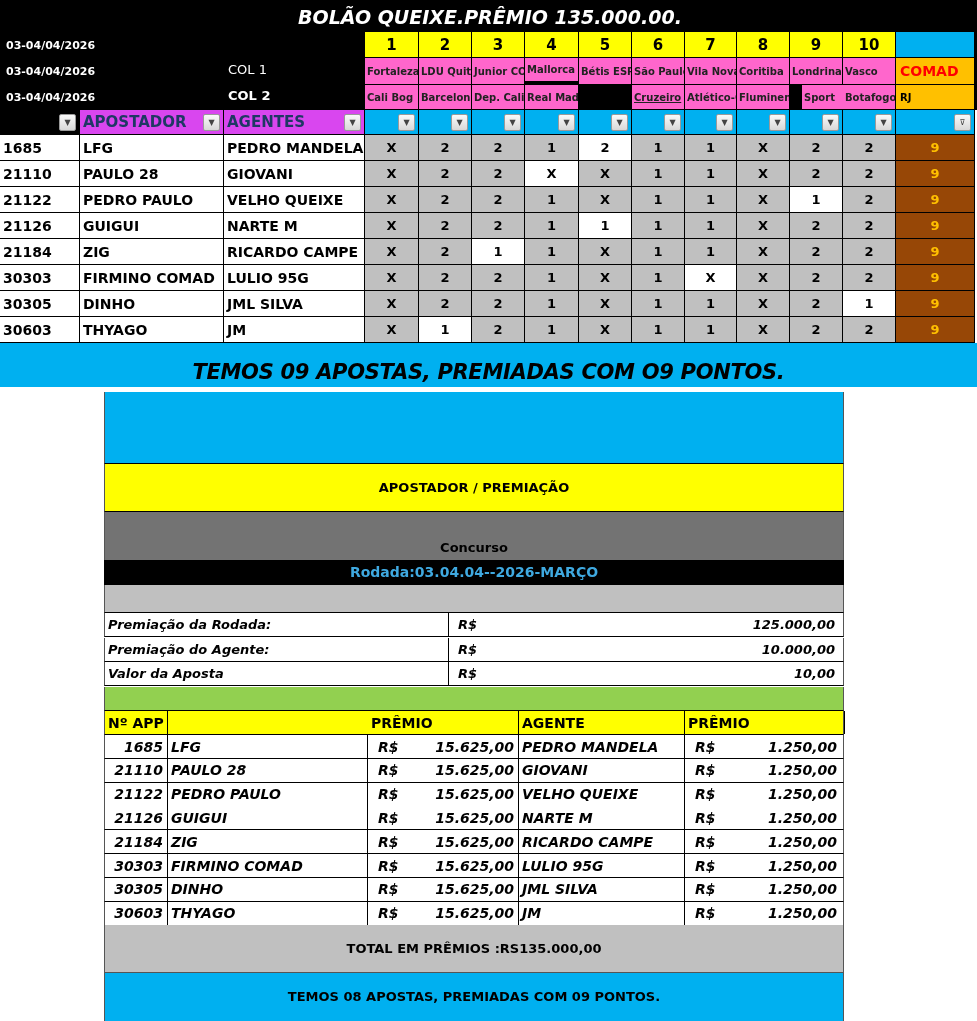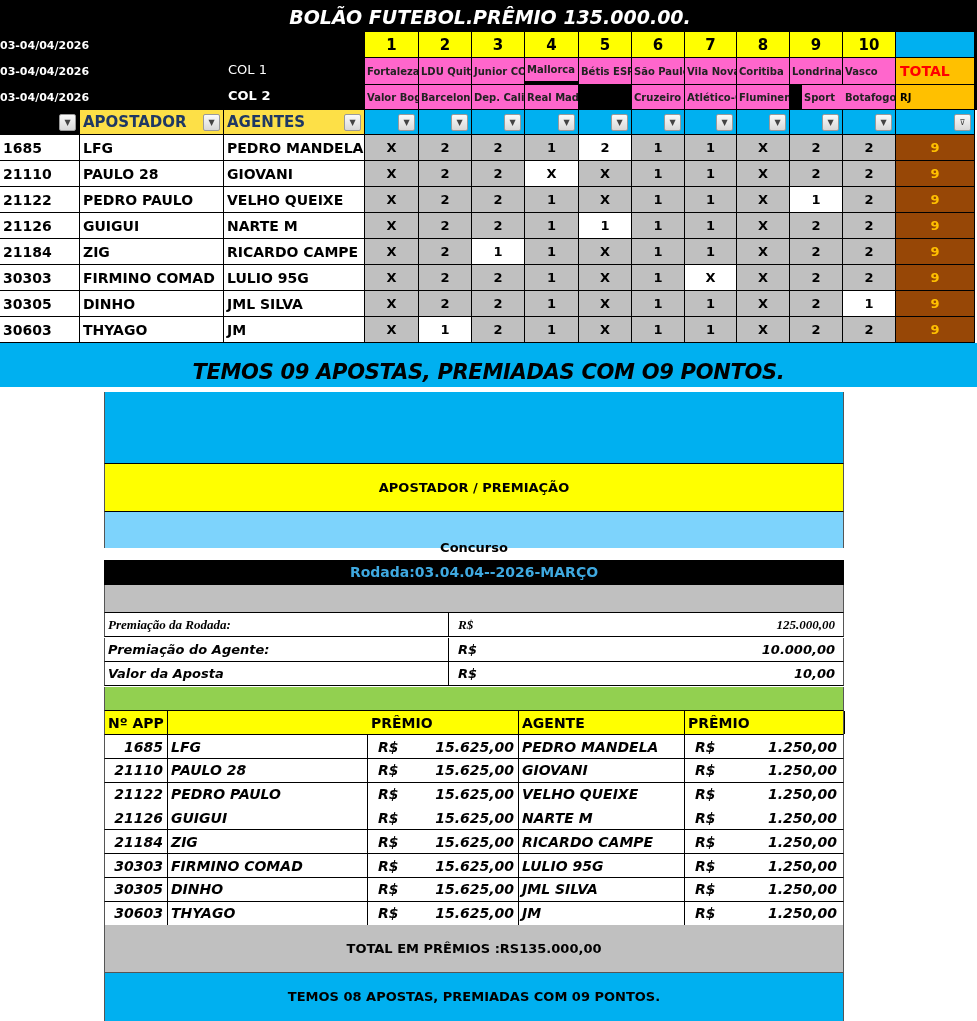--- a/index.html
+++ b/index.html
@@ -1,56 +1,56 @@
 <!DOCTYPE html>
 <html><head>
 <meta charset="utf-8">
 <style>
   * { box-sizing: border-box; margin: 0; padding: 0; }
   body { width: 977px; height: 1021px; background: #ffffff; font-family: "DejaVu Sans", sans-serif; position: relative; overflow: hidden; }
   .abs { position: absolute; }
   
   #top { left: 0; top: 0; width: 977px; height: 110px; background: #000; }
   #title { left: 180px; top: 3px; width: 620px; height: 28px; color: #fff; font-style: italic; font-weight: bold; font-size: 19px; text-align: center; line-height: 28px; }
-  .date { left: 0; color: #fff; font-weight: bold; font-size: 11px; line-height: 26px; height: 26px; }
+  .date { left: 6px; color: #fff; font-weight: bold; font-size: 11px; line-height: 26px; height: 26px; }
   .col-lbl { left: 228px; color: #fff; font-size: 13px; height: 26px; line-height: 26px; }
   .cell { position: absolute; display: flex; align-items: center; justify-content: center; overflow: hidden; white-space: nowrap; border-right: 1px solid #000; border-bottom: 1px solid #000; }
   .num { background: #ffff00; font-weight: bold; font-size: 15px; color: #000; }
   .team { background: #ff66cc; font-size: 10px; font-weight: bold; color: #222; justify-content: flex-start; padding-left: 2px; }
   .filt { background: #00b0f0; justify-content: flex-end; padding-right: 3px; }
   .fbtn { width: 17px; height: 17px; background: linear-gradient(#fafafa, #d8d8d8); border: 1px solid #9a9a9a; border-radius: 2px; display: flex; align-items: center; justify-content: center; font-size: 8px; color: #444; cursor: pointer; }
-  .hdrtxt { background: #fde047; color: #1f3864; font-weight: bold; font-size: 15px; justify-content: space-between; padding: 0 3px; }
+  .hdrtxt { background: #d946ef; color: #1f3864; font-weight: bold; font-size: 15px; justify-content: space-between; padding: 0 3px; }
   .conf { background: #ffc000; justify-content: flex-start; padding-left: 4px; font-weight: bold; }
   .dcell { font-size: 14px; font-weight: bold; color: #000; background: #fff; justify-content: flex-start; padding-left: 3px; }
   .pick { background: #c0c0c0; font-size: 13px; font-weight: bold; color: #000; }
   .pick.hit-miss { background: #ffffff; }
   .score { background: #974706; color: #ffc000; font-weight: bold; font-size: 13px; }
   #banner1 { left: 0; top: 343px; width: 977px; height: 44px; background: #00b0f0; color: #000; font-style: italic; font-weight: bold; font-size: 21px; text-align: center; line-height: 58px; letter-spacing: -0.3px; }
   .row { position: absolute; left: 104px; width: 740px; }
   .ctr { text-align: center; font-weight: bold; font-size: 13px; color: #000; }
   .info { background: #fff; border-bottom: 1px solid #000; height: 24px; font-size: 13px; font-weight: bold; font-style: italic; color: #000; }
   .info span { position: absolute; top: 4px; }
   .tcell { position: absolute; height: 100%; border-right: 1px solid #000; display: flex; align-items: center; white-space: nowrap; overflow: hidden; font-size: 14px; font-weight: bold; }
   .prow { height: 24px; background: #fff; border-bottom: 1px solid #000; font-style: italic; }
 </style>
 </head>
 <body>
 
 <div id="top" class="abs"></div>
-<div id="title" class="abs">BOLÃO FUTEBOL.PRÊMIO 135.000.00.</div>
+<div id="title" class="abs">BOLÃO QUEIXE.PRÊMIO 135.000.00.</div>
 <div class="abs date" style="top:33px">03-04/04/2026</div>
 <div class="abs date" style="top:59px">03-04/04/2026</div>
 <div class="abs date" style="top:85px">03-04/04/2026</div>
 <div class="abs col-lbl" style="top:57px">COL 1</div>
 <div class="abs col-lbl" style="top:83px;font-weight:bold">COL 2</div>
 
 <div id="grid">
     <div class="cell num" style="left: 365px; top: 32px; width: 54px; height: 26px;">1</div>
     <div class="cell team" style="left: 365px; top: 58px; width: 54px; height: 27px;">Fortaleza</div>
-    <div class="cell team" style="left: 365px; top: 85px; width: 54px; height: 25px;">Valor Bog</div>
+    <div class="cell team" style="left: 365px; top: 85px; width: 54px; height: 25px;">Cali Bog</div>
     <div class="cell filt" style="left: 365px; top: 110px; width: 54px; height: 25px;">
       <span class="fbtn">▼</span>
     </div>
     <div class="cell num" style="left: 419px; top: 32px; width: 53px; height: 26px;">2</div>
     <div class="cell team" style="left: 419px; top: 58px; width: 53px; height: 27px;">LDU Quit</div>
     <div class="cell team" style="left: 419px; top: 85px; width: 53px; height: 25px;">Barcelona</div>
     <div class="cell filt" style="left: 419px; top: 110px; width: 53px; height: 25px;">
       <span class="fbtn">▼</span>
     </div>
     <div class="cell num" style="left: 472px; top: 32px; width: 53px; height: 26px;">3</div>
@@ -66,21 +66,21 @@
       <span class="fbtn">▼</span>
     </div>
     <div class="cell num" style="left: 579px; top: 32px; width: 53px; height: 26px;">5</div>
     <div class="cell team" style="left: 579px; top: 58px; width: 53px; height: 27px;">Bétis ESP</div>
     <div class="cell team" style="left: 579px; top: 85px; width: 53px; height: 25px; margin-top: 44px;">Espanyol</div>
     <div class="cell filt" style="left: 579px; top: 110px; width: 53px; height: 25px;">
       <span class="fbtn">▼</span>
     </div>
     <div class="cell num" style="left: 632px; top: 32px; width: 53px; height: 26px;">6</div>
     <div class="cell team" style="left: 632px; top: 58px; width: 53px; height: 27px;">São Paulo</div>
-    <div class="cell team" style="left: 632px; top: 85px; width: 53px; height: 25px;">Cruzeiro</div>
+    <div class="cell team" style="left: 632px; top: 85px; width: 53px; height: 25px; text-decoration: underline;">Cruzeiro</div>
     <div class="cell filt" style="left: 632px; top: 110px; width: 53px; height: 25px;">
       <span class="fbtn">▼</span>
     </div>
     <div class="cell num" style="left: 685px; top: 32px; width: 52px; height: 26px;">7</div>
     <div class="cell team" style="left: 685px; top: 58px; width: 52px; height: 27px;">Vila Nova</div>
     <div class="cell team" style="left: 685px; top: 85px; width: 52px; height: 25px;">Atlético-G</div>
     <div class="cell filt" style="left: 685px; top: 110px; width: 52px; height: 25px;">
       <span class="fbtn">▼</span>
     </div>
     <div class="cell num" style="left: 737px; top: 32px; width: 53px; height: 26px;">8</div>
@@ -95,21 +95,21 @@
     <div class="cell filt" style="left: 790px; top: 110px; width: 53px; height: 25px;">
       <span class="fbtn">▼</span>
     </div>
     <div class="cell num" style="left: 843px; top: 32px; width: 53px; height: 26px;">10</div>
     <div class="cell team" style="left: 843px; top: 58px; width: 53px; height: 27px;">Vasco</div>
     <div class="cell team" style="left: 843px; top: 85px; width: 53px; height: 25px;">Botafogo</div>
     <div class="cell filt" style="left: 843px; top: 110px; width: 53px; height: 25px;">
       <span class="fbtn">▼</span>
     </div>
     <div class="cell filt" style="left: 896px; top: 32px; width: 79px; height: 26px;"></div>
-    <div class="cell conf" style="left: 896px; top: 58px; width: 79px; height: 27px; color: rgb(255, 0, 0); font-size: 14px;">TOTAL</div>
+    <div class="cell conf" style="left: 896px; top: 58px; width: 79px; height: 27px; color: rgb(255, 0, 0); font-size: 14px;">COMAD</div>
     <div class="cell conf" style="left: 896px; top: 85px; width: 79px; height: 25px; font-size: 10px; color: rgb(0, 0, 0);">RJ</div>
     <div class="cell filt" style="left: 896px; top: 110px; width: 79px; height: 25px;">
       <span class="fbtn">⊽</span>
     </div>
     <div class="cell " style="left: 0px; top: 110px; width: 80px; height: 25px; background: rgb(0, 0, 0); justify-content: flex-end; padding-right: 3px;">
       <span class="fbtn">▼</span>
     </div>
     <div class="cell hdrtxt" style="left: 80px; top: 110px; width: 144px; height: 25px;">
       <span>APOSTADOR</span>
       <span class="fbtn">▼</span>
@@ -229,25 +229,25 @@
     <div class="cell pick" style="left: 737px; top: 317px; width: 53px; height: 26px;">X</div>
     <div class="cell pick" style="left: 790px; top: 317px; width: 53px; height: 26px;">2</div>
     <div class="cell pick" style="left: 843px; top: 317px; width: 53px; height: 26px;">2</div>
     <div class="cell score" style="left: 896px; top: 317px; width: 79px; height: 26px;">9</div>
   </div>
 
 <div id="banner1" class="abs">TEMOS 09 APOSTAS, PREMIADAS COM O9 PONTOS.</div>
 
 <div class="row" style="top:392px;height:72px;background:#00b0f0;border-left:1px solid #555;border-right:1px solid #555;border-bottom:1px solid #000"></div>
 <div class="row ctr" style="top:464px;height:48px;background:#ffff00;line-height:48px;border-left:1px solid #555;border-right:1px solid #555;border-bottom:1px solid #000">APOSTADOR / PREMIAÇÃO</div>
-<div class="row ctr" style="top:512px;height:36px;background:#7dd3fc;line-height:72px;border-left:1px solid #555;border-right:1px solid #555">Concurso</div>
+<div class="row ctr" style="top:512px;height:48px;background:#737373;line-height:72px;border-left:1px solid #555;border-right:1px solid #555">Concurso</div>
 <div class="row ctr" style="top:560px;height:25px;background:#000;color:#3fa9e0;line-height:25px;font-size:14px">Rodada:03.04.04--2026-MARÇO</div>
 <div class="row" style="top:585px;height:28px;background:#c0c0c0;border-left:1px solid #555;border-right:1px solid #555;border-bottom:1px solid #000"></div>
 <div id="info">
-    <div class="row info" style="top: 613px; border-left: 1px solid rgb(85, 85, 85); border-right: 1px solid rgb(85, 85, 85); font-family: Liberation Serif, serif;">
+    <div class="row info" style="top: 613px; border-left: 1px solid rgb(85, 85, 85); border-right: 1px solid rgb(85, 85, 85);">
       <span style="left:3px">Premiação da Rodada:</span>
       <div style="position:absolute;left:343px;top:0;bottom:0;border-left:1px solid #000"></div>
       <span style="left:353px">R$</span>
       <span style="right:8px">125.000,00</span>
     </div>
     <div class="row info" style="top: 637.6px; border-left: 1px solid rgb(85, 85, 85); border-right: 1px solid rgb(85, 85, 85);">
       <span style="left:3px">Premiação do Agente:</span>
       <div style="position:absolute;left:343px;top:0;bottom:0;border-left:1px solid #000"></div>
       <span style="left:353px">R$</span>
       <span style="right:8px">10.000,00</span>

